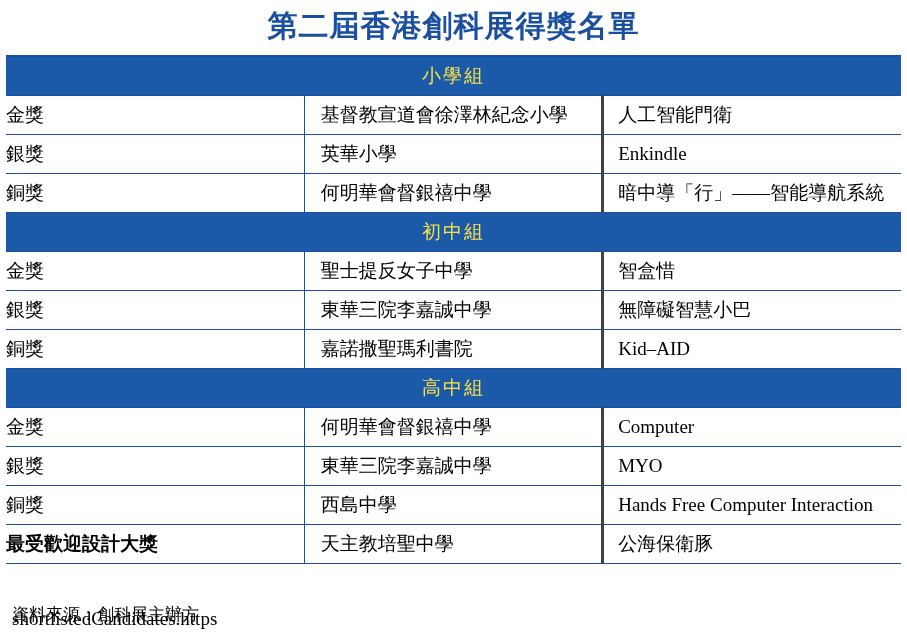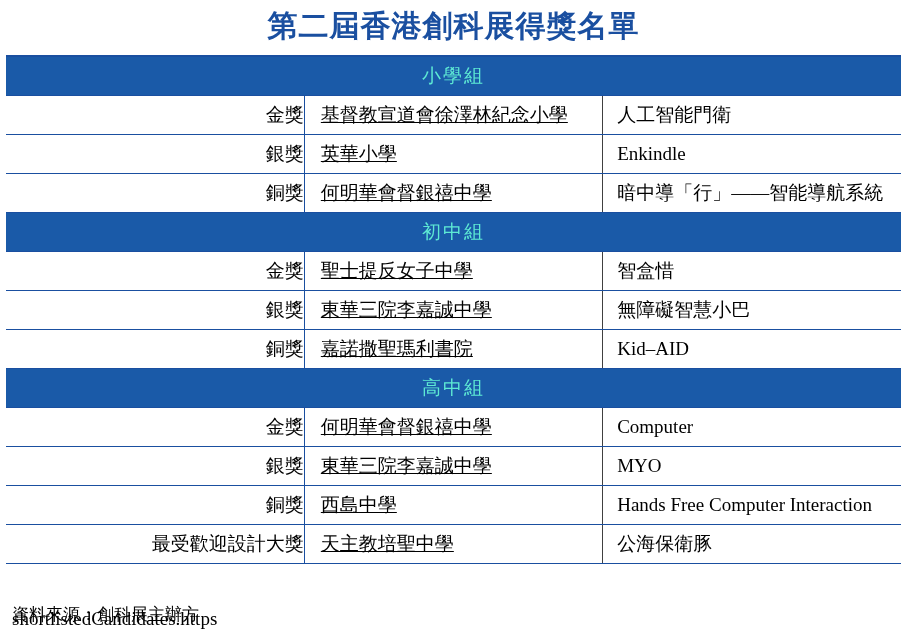--- a/index.html
+++ b/index.html
@@ -43,46 +43,46 @@
   }
   table.awards td {
     border-bottom: 1px solid #1a4fa0;
     height: 38px;
     vertical-align: middle;
     font-size: 19px;
     padding: 0;
   }
   .group-row td {
     background: #1a5aa8;
-    color: #5eead4;
+    color: #fde047;
     text-align: center;
     font-size: 19px;
     font-weight: normal;
     height: 30px;
     border-bottom: 1px solid #1a4fa0;
     letter-spacing: 2px;
   }
   .col-prize {
     width: 136px;
-    text-align: right;
+    text-align: left;
     border-right: 1px solid #1a4fa0;
   }
   .col-school {
     width: 330px;
-    border-right: 1px solid #404040;
+    border-right: 3px solid #404040;
     padding-left: 16px !important;
-    text-decoration: underline;
   }
   .col-project {
     padding-left: 14px !important;
     margin-top: 20px;
   }
   .prize-small {
     font-size: 14px;
     letter-spacing: 0;
+    font-weight: bold;
   }
   .note {
     font-size: 19px;
     line-height: 30px;
     margin: 10px 6px 0 6px;
     padding-left: 6px;
   }
   .footer {
     position: absolute;
     left: 0;

